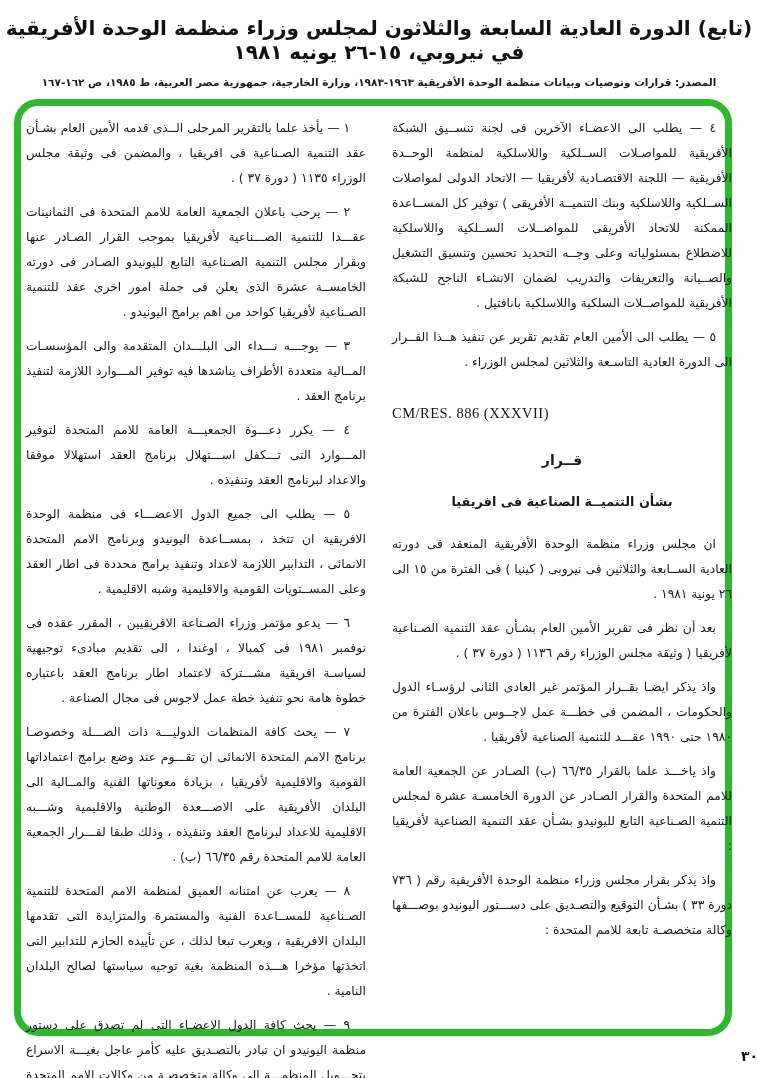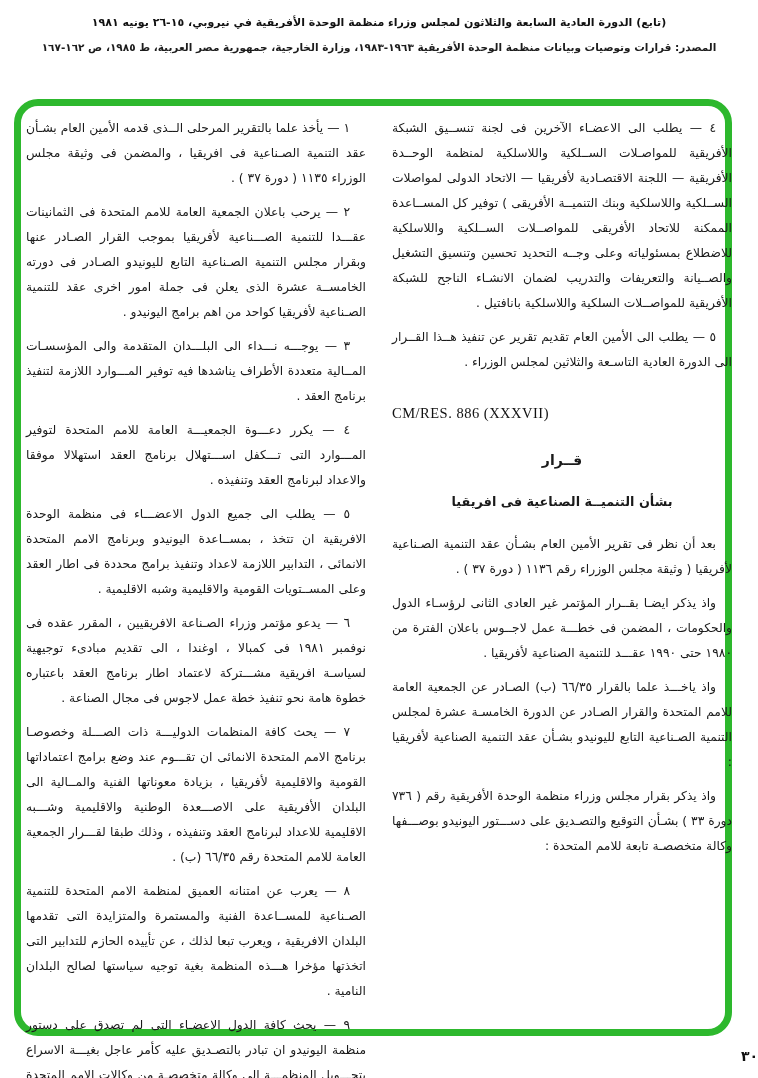--- a/index.html
+++ b/index.html
@@ -8,21 +8,21 @@
     background: #ffffff;
     font-family: "DejaVu Sans", sans-serif;
     color: #151515;
     overflow: hidden;
   }
   .page { position: relative; width: 758px; height: 1078px; background:#fff; }
 
   
   .header { position: absolute; top: 16px; left: 0; right: 0; text-align: center; direction: rtl; }
   .header-title {
-    font-size: 11px; font-weight: bold; letter-spacing: 0;
+    font-size: 20px; font-weight: bold; letter-spacing: 0;
     color: #111;
   }
   .header-source {
     margin-top: 12px;
     font-size: 10.5px; font-weight: bold; color: #1c1c1c;
   }
 
   
   .frame {
     position: absolute;
@@ -101,20 +101,21 @@
   <div class="frame"></div>
 
   <div class="columns">
 
     <div class="col">
       <div class="para">٤ — يطلب الى الاعضـاء الآخرين فى لجنة تنســيق الشبكة الأفريقية للمواصـلات الســلكية واللاسلكية لمنظمة الوحــدة الأفريقية — اللجنة الاقتصـادية لأفريقيا — الاتحاد الدولى لمواصلات الســلكية واللاسلكية وبنك التنميــة الأفريقى ) توفير كل المســاعدة الممكنة للاتحاد الأفريقى للمواصــلات الســلكية واللاسلكية للاضطلاع بمسئولياته وعلى وجــه التحديد تحسين وتنسيق التشغيل والصــيانة والتعريفات والتدريب لضمان الانشـاء الناجح للشبكة الأفريقية للمواصــلات السلكية واللاسلكية بانافتيل .</div>
       <div class="para">٥ — يطلب الى الأمين العام تقديم تقرير عن تنفيذ هــذا القــرار الى الدورة العادية التاسـعة والثلاثين لمجلس الوزراء .</div>
       <div class="para doc-ref">CM/RES. 886 (XXXVII)</div>
       <div class="para res-heading">قــرار</div>
       <div class="para res-subject">بشأن التنميــة الصناعية فى افريقيا</div>
+      <div class="para">ان مجلس وزراء منظمة الوحدة الأفريقية المنعقد فى دورته العادية الســابعة والثلاثين فى نيروبى ( كينيا ) فى الفترة من ١٥ الى ٢٦ يونية ١٩٨١ .</div>
       <div class="para">بعد أن نظر فى تقرير الأمين العام بشـأن عقد التنمية الصـناعية لأفريقيا ( وثيقة مجلس الوزراء رقم ١١٣٦ ( دورة ٣٧ ) .</div>
       <div class="para">واذ يذكر ايضـا بقــرار المؤتمر غير العادى الثانى لرؤسـاء الدول والحكومات ، المضمن فى خطـــة عمل لاجــوس باعلان الفترة من ١٩٨٠ حتى ١٩٩٠ عقـــد للتنمية الصناعية لأفريقيا .</div>
       <div class="para">واذ ياخـــذ علما بالقرار ٦٦/٣٥ (ب) الصـادر عن الجمعية العامة للامم المتحدة والقرار الصـادر عن الدورة الخامسـة عشرة لمجلس التنمية الصـناعية التابع لليونيدو بشـأن عقد التنمية الصناعية لأفريقيا :</div>
       <div class="para">واذ يذكر بقرار مجلس وزراء منظمة الوحدة الأفريقية رقم ( ٧٣٦ دورة ٣٣ ) بشـأن التوقيع والتصـديق على دســـتور اليونيدو بوصـــفها وكالة متخصصـة تابعة للامم المتحدة :</div>
     </div>
 
     <div class="col">
       <div class="para">١ — يأخذ علما بالتقرير المرحلى الــذى قدمه الأمين العام بشـأن عقد التنمية الصـناعية فى افريقيا ، والمضمن فى وثيقة مجلس الوزراء ١١٣٥ ( دورة ٣٧ ) .</div>
       <div class="para">٢ — يرحب باعلان الجمعية العامة للامم المتحدة فى الثمانينات عقـــدا للتنمية الصـــناعية لأفريقيا بموجب القرار الصـادر عنها وبقرار مجلس التنمية الصـناعية التابع لليونيدو الصـادر فى دورته الخامســة عشرة الذى يعلن فى جملة امور اخرى عقد للتنمية الصـناعية لأفريقيا كواحد من اهم برامج اليونيدو .</div>
       <div class="para">٣ — يوجـــه نـــداء الى البلـــدان المتقدمة والى المؤسسـات المــالية متعددة الأطراف يناشدها فيه توفير المـــوارد اللازمة لتنفيذ برنامج العقد .</div>

